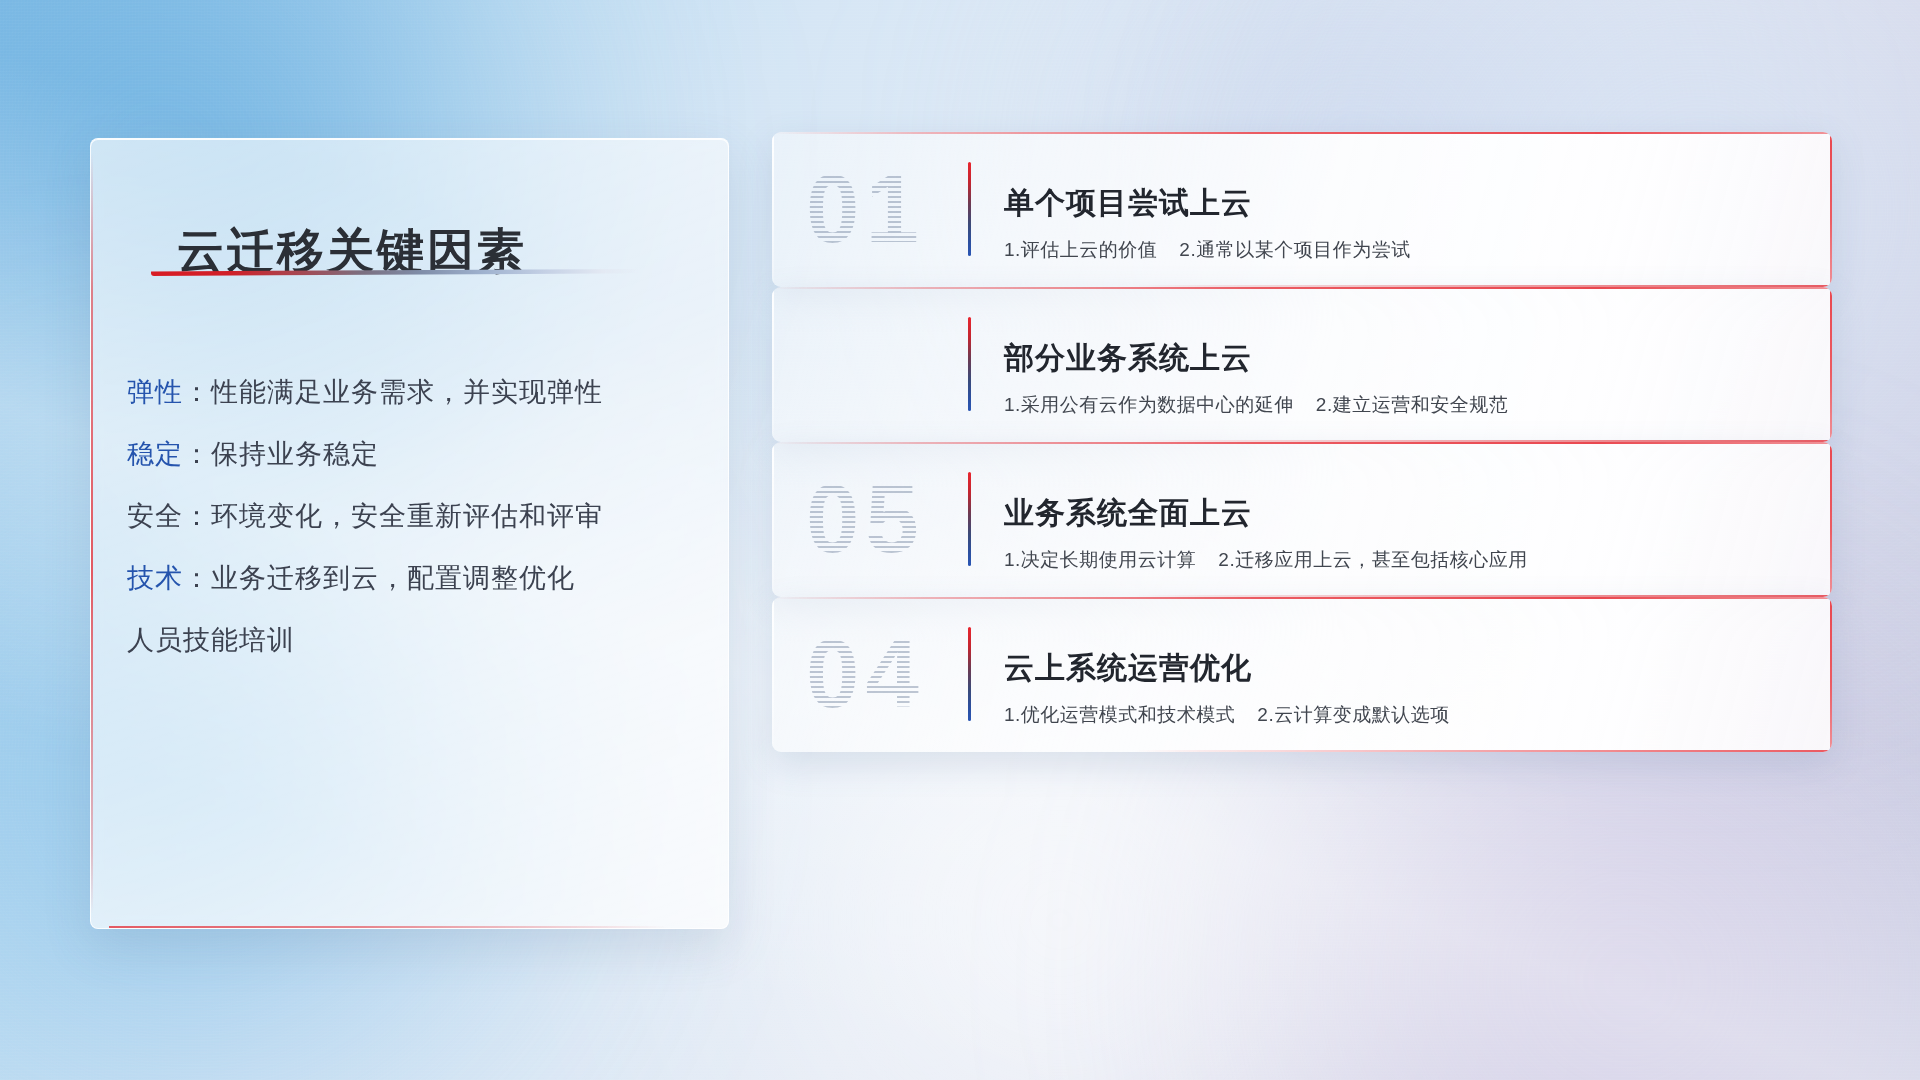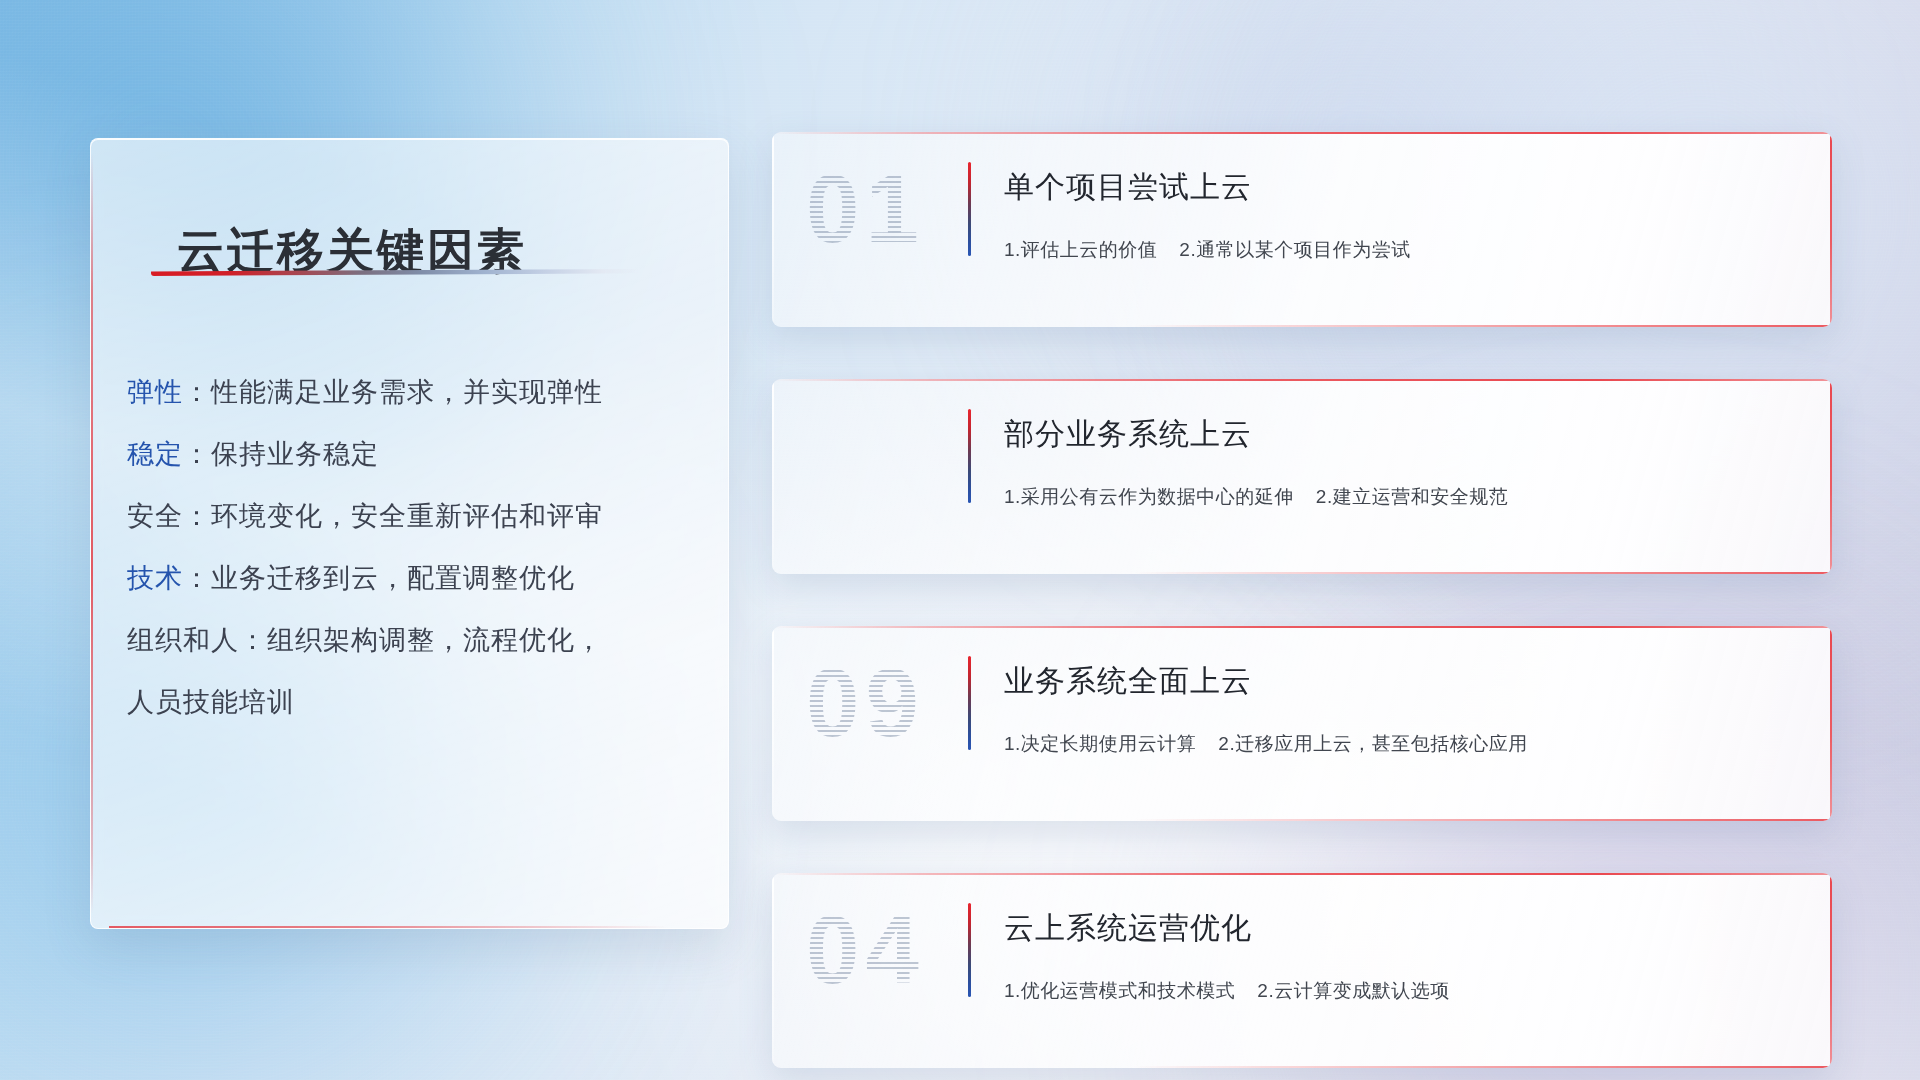--- a/index.html
+++ b/index.html
@@ -94,21 +94,21 @@
   .factor-row .label{font-weight:500;}
   .factor-row.accent .label{color:#2554ad;}
   .factor-row.plain .label{color:#3c4250;}
   .factor-row .sep{color:inherit;}
   .factor-row .value{color:#3c4250;}
   .factor-row .cont{color:#3c4250;margin-top:16px;}
 
   
   #cards{position:absolute;left:772px;top:132px;width:1060px;}
   .card{
-    position:relative;height:195px;margin-bottom:52px;
+    position:relative;height:155px;
     border-radius:9px;
     background:linear-gradient(105deg, rgba(255,255,255,.46) 0%, rgba(255,255,255,.70) 26%, rgba(255,255,255,.92) 52%, rgba(255,255,255,.97) 78%, rgba(252,250,252,.92) 100%);
     box-shadow:0 12px 34px rgba(90,118,158,.17);
     overflow:hidden;
   }
   .card .hair-top{
     position:absolute;left:0;right:0;top:0;height:2px;
     background:linear-gradient(90deg, rgba(232,62,70,0) 0%, rgba(232,62,70,.35) 14%, rgba(232,62,70,.85) 46%, rgba(232,62,70,.95) 78%, rgba(232,62,70,.55) 100%);
   }
   .card .hair-right{
@@ -141,22 +141,22 @@
   .card-num::after{
     content:"";position:absolute;left:0;right:0;top:0;bottom:0;
   }
 
   .card-bar{
     position:absolute;left:196px;top:30px;width:3px;height:94px;
     background:linear-gradient(180deg,#e8262f 0%,#c32530 22%,#6d3a52 44%,#3b4a78 66%,#2b4fa0 86%,#2a56b4 100%);
     border-radius:2px;
   }
   .card-title{
-    position:absolute;left:232px;top:10px;
-    font-size:30px;font-weight:normal;color:#22262e;letter-spacing:1px;
+    position:absolute;left:232px;top:26px;
+    font-size:30px;font-weight:bold;color:#22262e;letter-spacing:1px;
     white-space:nowrap;
   }
   .card-sub{
     position:absolute;left:232px;top:86px;
     font-size:19px;color:#41464f;letter-spacing:.5px;
     white-space:nowrap;
   }
   .card-sub .gap{display:inline-block;width:22px;}
 </style>
 </head>
@@ -194,23 +194,20 @@
       </div>
 
       <div class="factor-row plain">
         <span class="label">安全</span><span class="sep">：</span><span class="value">环境变化，安全重新评估和评审</span>
       </div>
 
       <div class="factor-row accent">
         <span class="label">技术</span><span class="sep">：</span><span class="value">业务迁移到云，配置调整优化</span>
       </div>
 
-      <div class="factor-row plain">
-        <span class="label">组织和人</span><span class="sep">：</span><span class="value">组织架构调整，流程优化，</span>
-      </div>
 
       <div class="factor-row plain">
         <span class="cont">人员技能培训</span>
       </div>
 
     </div>
   </section>
 
   <section id="cards">
 
@@ -233,21 +230,21 @@
       <div class="card-bar"></div>
       <h2 class="card-title">部分业务系统上云</h2>
       <p class="card-sub"><span>1.采用公有云作为数据中心的延伸</span><span class="gap"></span><span>2.建立运营和安全规范</span></p>
     </article>
 
     <article class="card">
       <div class="hair-left"></div>
       <div class="hair-top"></div>
       <div class="hair-right"></div>
       <div class="hair-bottom"></div>
-      <div class="card-num">09</div>
+      <div class="card-num">05</div>
       <div class="card-bar"></div>
       <h2 class="card-title">业务系统全面上云</h2>
       <p class="card-sub"><span>1.决定长期使用云计算</span><span class="gap"></span><span>2.迁移应用上云，甚至包括核心应用</span></p>
     </article>
 
     <article class="card">
       <div class="hair-left"></div>
       <div class="hair-top"></div>
       <div class="hair-right"></div>
       <div class="hair-bottom"></div>

